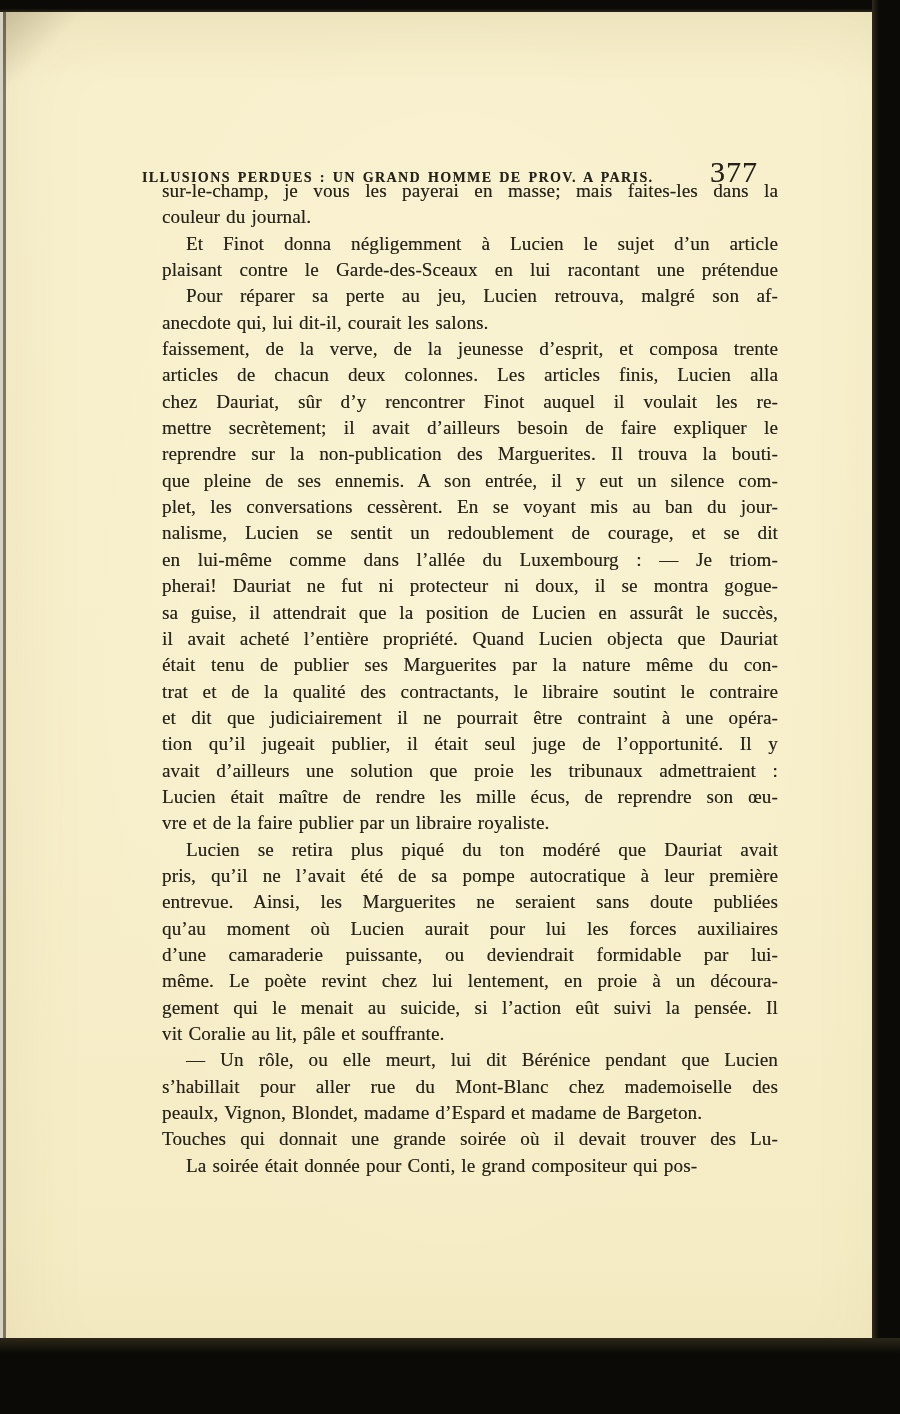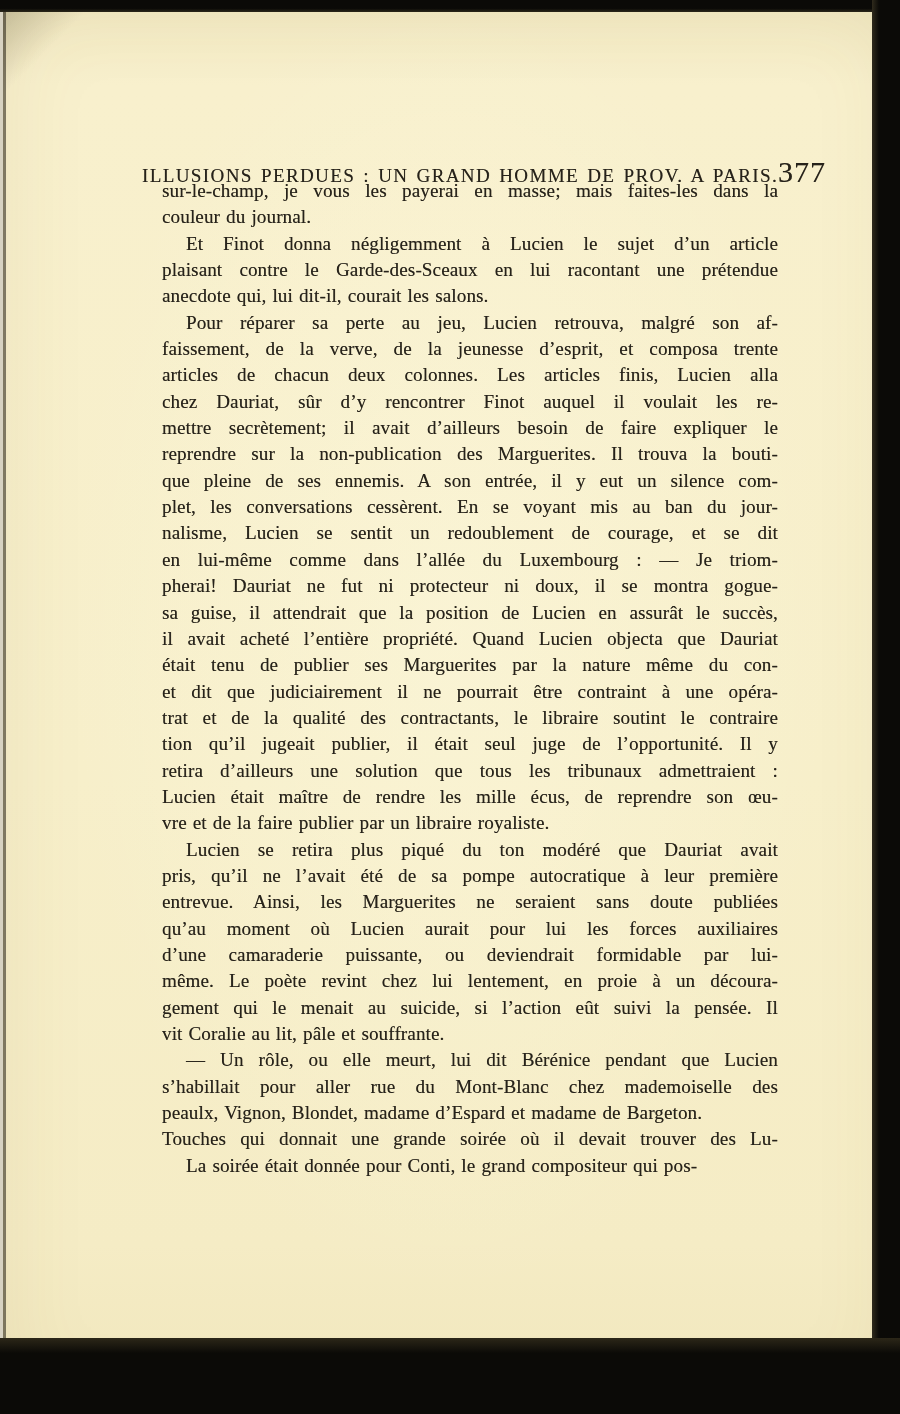--- a/index.html
+++ b/index.html
@@ -31,21 +31,21 @@
     position:absolute;left:0;top:0;width:120px;height:160px;z-index:4;
     background:linear-gradient(135deg, rgba(60,50,30,0.25) 0%, rgba(60,50,30,0) 35%);
   }
 
   .page-header{
     position:absolute;left:142px;top:155px;width:616px;z-index:3;
     display:flex;justify-content:space-between;align-items:baseline;
     color:#26221a;
   }
   .running-title{
-    font-size:19px;font-weight:400;letter-spacing:1.4px;
+    font-size:14px;font-weight:700;letter-spacing:1.4px;
     word-spacing:2px;white-space:nowrap;
     text-shadow:0.2px 0.2px 0.4px rgba(40,34,22,0.45);
   }
   .page-number{
     font-size:30px;font-weight:400;letter-spacing:1px;
     text-shadow:0.2px 0.2px 0.4px rgba(40,34,22,0.45);
   }
 
   .text-block{
     position:absolute;left:142px;top:178px;width:616px;z-index:3;
@@ -74,39 +74,39 @@
   <div class="page-header">
     <span class="running-title">ILLUSIONS PERDUES : UN GRAND HOMME DE PROV. A PARIS.</span>
     <span class="page-number">377</span>
   </div>
 
   <div class="text-block">
       <div class="line">sur-le-champ, je vous les payerai en masse; mais faites-les dans la</div>
       <div class="line end">couleur du journal.</div>
       <div class="line indent">Et Finot donna négligemment à Lucien le sujet d’un article</div>
       <div class="line">plaisant contre le Garde-des-Sceaux en lui racontant une prétendue</div>
+      <div class="line indent">Pour réparer sa perte au jeu, Lucien retrouva, malgré son af-</div>
       <div class="line end">anecdote qui, lui dit-il, courait les salons.</div>
-      <div class="line indent">Pour réparer sa perte au jeu, Lucien retrouva, malgré son af-</div>
       <div class="line">faissement, de la verve, de la jeunesse d’esprit, et composa trente</div>
       <div class="line">articles de chacun deux colonnes. Les articles finis, Lucien alla</div>
       <div class="line">chez Dauriat, sûr d’y rencontrer Finot auquel il voulait les re-</div>
       <div class="line">mettre secrètement; il avait d’ailleurs besoin de faire expliquer le</div>
       <div class="line">reprendre sur la non-publication des Marguerites. Il trouva la bouti-</div>
       <div class="line">que pleine de ses ennemis. A son entrée, il y eut un silence com-</div>
       <div class="line">plet, les conversations cessèrent. En se voyant mis au ban du jour-</div>
       <div class="line">nalisme, Lucien se sentit un redoublement de courage, et se dit</div>
       <div class="line">en lui-même comme dans l’allée du Luxembourg : — Je triom-</div>
       <div class="line">pherai! Dauriat ne fut ni protecteur ni doux, il se montra gogue-</div>
       <div class="line">sa guise, il attendrait que la position de Lucien en assurât le succès,</div>
       <div class="line">il avait acheté l’entière propriété. Quand Lucien objecta que Dauriat</div>
       <div class="line">était tenu de publier ses Marguerites par la nature même du con-</div>
+      <div class="line">trat et de la qualité des contractants, le libraire soutint le contraire</div>
       <div class="line">et dit que judiciairement il ne pourrait être contraint à une opéra-</div>
-      <div class="line">trat et de la qualité des contractants, le libraire soutint le contraire</div>
       <div class="line">tion qu’il jugeait publier, il était seul juge de l’opportunité. Il y</div>
-      <div class="line">retira d’ailleurs une solution que tous les tribunaux admettraient :</div>
+      <div class="line">avait d’ailleurs une solution que proie les tribunaux admettraient :</div>
       <div class="line">Lucien était maître de rendre les mille écus, de reprendre son œu-</div>
       <div class="line end">vre et de la faire publier par un libraire royaliste.</div>
       <div class="line indent">Lucien se retira plus piqué du ton modéré que Dauriat avait</div>
       <div class="line">pris, qu’il ne l’avait été de sa pompe autocratique à leur première</div>
       <div class="line">entrevue. Ainsi, les Marguerites ne seraient sans doute publiées</div>
       <div class="line">qu’au moment où Lucien aurait pour lui les forces auxiliaires</div>
       <div class="line">d’une camaraderie puissante, ou deviendrait formidable par lui-</div>
       <div class="line">même. Le poète revint chez lui lentement, en proie à un découra-</div>
       <div class="line">gement qui le menait au suicide, si l’action eût suivi la pensée. Il</div>
       <div class="line end">vit Coralie au lit, pâle et souffrante.</div>

